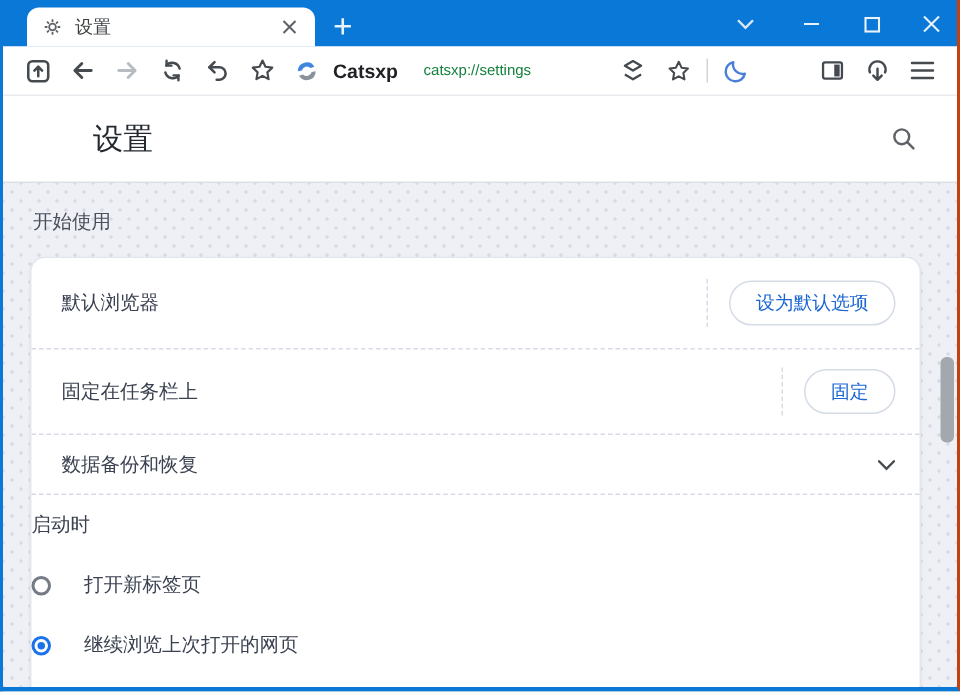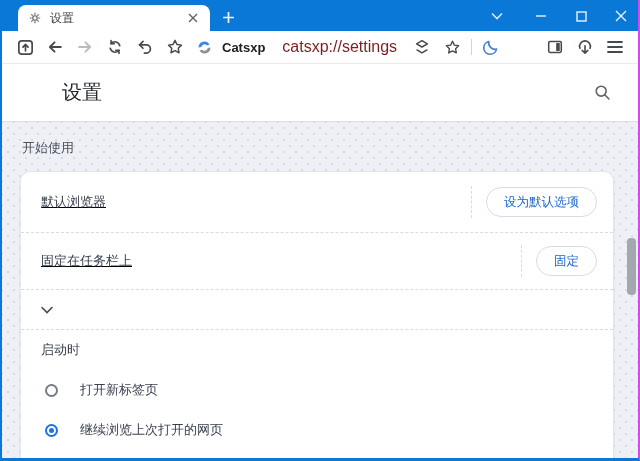--- a/index.html
+++ b/index.html
@@ -1,21 +1,21 @@
 <!DOCTYPE html>
 <html><head>
 <meta charset="utf-8">
 <style>
   * { margin:0; padding:0; box-sizing:border-box; }
   html,body { background:#cfd3d8; }
   body { font-family:"Liberation Sans","DejaVu Sans",sans-serif; }
 
   .window{
     position:relative; width:640px; height:461px; background:#fff;
-    border-left:2px solid #0a78d6; border-right:2px solid #d946ef; border-bottom:3px solid #0a78d6;
+    border-left:2px solid #0a78d6; border-right:2px solid #c2410c; border-bottom:3px solid #0a78d6;
     overflow:hidden;
   }
 
   
   .titlebar{ position:absolute; left:-2px; top:0; width:640px; height:31px; background:#0a78d6; }
   .tab{
     position:absolute; left:18px; top:5px; width:192px; height:26px; background:#fff;
     border-radius:8px 8px 0 0; display:flex; align-items:center; padding:0 8px 0 10px; gap:8px;
   }
   .tab-title{ flex:1; font-size:12px; color:#3c4043; white-space:nowrap; overflow:hidden; }
@@ -28,21 +28,21 @@
   .win-close{ position:absolute; left:608px; top:4px; width:26px; height:24px; }
 
   
   .toolbar{
     position:absolute; left:0; top:31px; width:636px; height:33px; background:#fff;
     border-bottom:1px solid #e8eaee; display:flex; align-items:center; padding:0 8px;
   }
   .tb-btn{ width:30px; height:28px; display:flex; align-items:center; justify-content:center; border-radius:6px; }
   .addr{ display:flex; align-items:center; margin-left:6px; gap:9px; }
   .brand{ font-size:13px; font-weight:bold; color:#202124; }
-  .url{ font-size:16px; color:#7f1d1d; margin-left:8px; }
+  .url{ font-size:10px; color:#15803d; margin-left:8px; }
   .tb-spacer{ flex:1; }
   .tb-sep{ width:1px; height:16px; background:#d0d4da; margin:0 4px; }
   .tb-gap{ width:34px; }
 
   
   .page-header{
     position:absolute; left:0; top:64px; width:636px; height:58px; background:#fff;
     border-bottom:1px solid #dcdfe4; display:flex; align-items:center; padding:0 26px 0 22px;
   }
   .hamburger{ width:20px; display:flex; flex-direction:column; gap:4px; }
@@ -62,32 +62,32 @@
 
   .card{
     position:absolute; left:18px; top:49px; width:594px; bottom:0; background:#fff;
     border:1px solid #e2e6ee; border-bottom:none; border-radius:10px 10px 0 0;
     box-shadow:0 1px 2px rgba(60,64,67,.10);
   }
   .row{ display:flex; align-items:center; padding:0 16px 0 20px; border-bottom:1px dashed #d6dbe6; }
   .row-1{ height:61px; }
   .row-2{ height:57px;justify-content:center; }
   .row-3{ height:40px; }
-  .row-text{ flex:1; min-width:0;text-decoration:underline; }
+  .row-text{ flex:1; min-width:0; }
   .row-title{ font-size:13px; color:#3a4150; line-height:20px; }
   .row-sub{ font-size:13px; color:#6b7280; line-height:20px; }
   .vsep{ width:1px; height:32px; border-left:1px dashed #d6dbe6; margin-right:14px; }
   .pill-btn{
     height:30px; padding:13px 17px; border:1px solid #d6dce6; border-radius:16px;
     background:#fff; color:#1a66d2; font-size:12.5px; font-family:inherit;
     display:flex; align-items:center; white-space:nowrap; cursor:pointer;
   }
-  .startup-label{ height:40px; display:flex; align-items:center; padding-left:20px;
+  .startup-label{ height:40px; display:flex; align-items:center; 
     font-size:13px; color:#3a4150; }
-  .radio-row{ height:40px; display:flex; align-items:center; padding-left:24px; gap:22px; cursor:pointer; }
+  .radio-row{ height:40px; display:flex; align-items:center; gap:22px; cursor:pointer; }
   .radio{ width:13px; height:13px; border:2px solid #757b84; border-radius:50%; position:relative; flex:none; }
   .radio.selected{ border-color:#1a73e8; }
   .radio.selected::after{ content:""; position:absolute; inset:2px; background:#1a73e8; border-radius:50%; }
   .radio-label{ font-size:13px; color:#3a4150; }
 
   .scroll-thumb{
     position:absolute; left:625px; top:116px; width:9px; height:57px;
     background:#a3a8af; border-radius:4px;
   }
   svg{ display:block; }
@@ -257,20 +257,23 @@
 
       <div class="row row-2">
         <div class="row-text">
           <div class="row-title">固定在任务栏上</div>
         </div>
         <span class="vsep"></span>
         <button class="pill-btn">固定</button>
       </div>
 
       <div class="row row-3">
+        <div class="row-text">
+          <div class="row-title">数据备份和恢复</div>
+        </div>
         <span class="icon-btn">
           <svg width="12" height="8" viewBox="0 0 12 8" fill="none" stroke="#454a4f" stroke-width="1.6" stroke-linecap="round">
               <path d="M1 1.5l5 5 5-5"></path>
             </svg>
         </span>
       </div>
 
       <div class="startup-label">启动时</div>
 
       <div class="radio-row">

